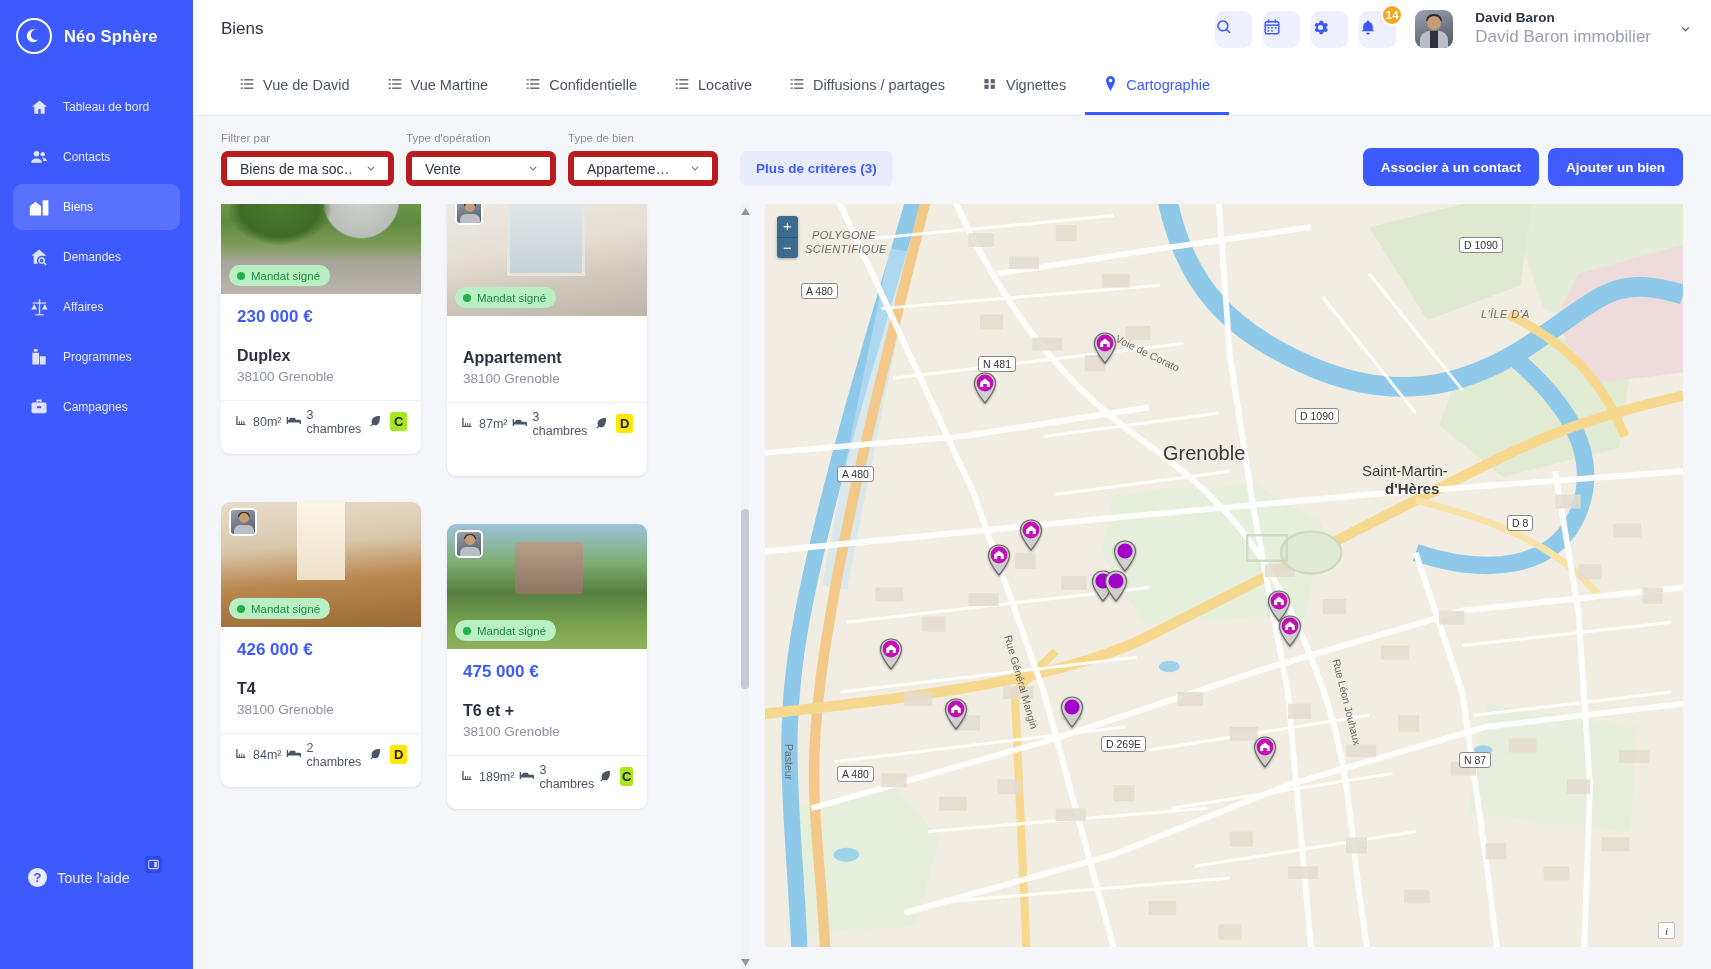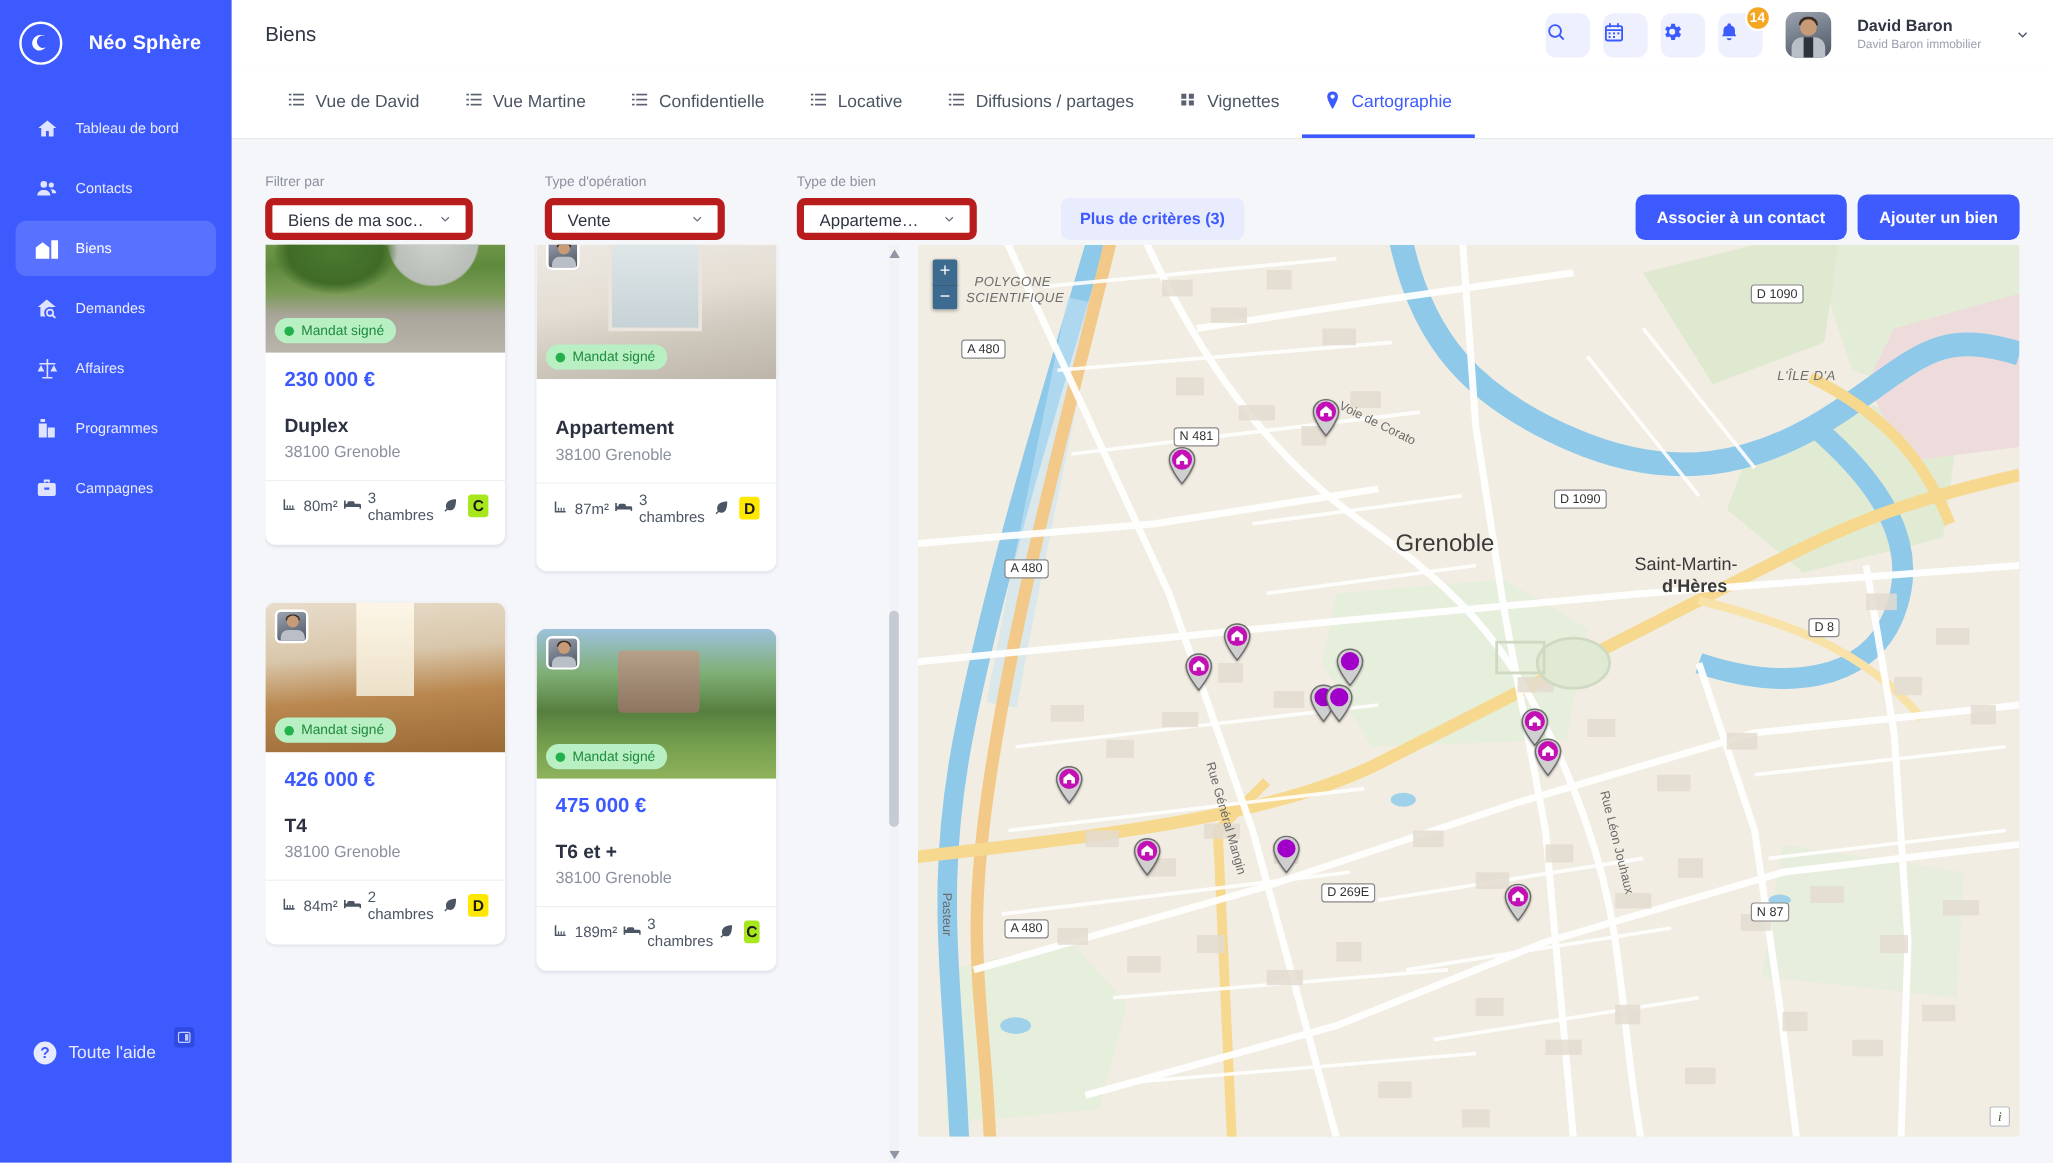--- a/index.html
+++ b/index.html
@@ -11,21 +11,21 @@
   }
   .app { display: flex; width: 1711px; height: 969px; }
 
   
   .sidebar {
     width: 193px; min-width: 193px; height: 969px;
     background: #3d5afe;
     display: flex; flex-direction: column;
     position: relative;
   }
-  .brand { display: flex; align-items: center; gap: 22px; padding: 14px 0 0 16px; height: 58px; }
+  .brand { display: flex; align-items: center; gap: 12px; padding: 14px 0 0 16px; height: 58px; }
   .brand-logo {
     width: 36px; height: 36px; border-radius: 50%;
     border: 2.5px solid #ffffff;
     display: flex; align-items: center; justify-content: center;
     position: relative; flex: none;
   }
   .brand-logo svg { display:block; }
   .brand-name { color: #fff; font-size: 16.5px; font-weight: bold; letter-spacing: .2px; }
 
   .nav { margin-top: 26px; display: flex; flex-direction: column; gap: 4px; }
@@ -81,40 +81,40 @@
     width: 38px; height: 38px; border-radius: 9px; margin-left: 8px;
     background: linear-gradient(160deg,#9aa3ae 0%,#6f7885 55%,#4f5662 100%);
     position: relative; overflow: hidden; flex: none;
   }
   .avatar .face { position:absolute; left:12px; top:6px; width:14px; height:14px; border-radius:50%; background:#c79a78; }
   .avatar .hair { position:absolute; left:11px; top:4px; width:16px; height:7px; border-radius:8px 8px 0 0; background:#3b2a1e; }
   .avatar .body { position:absolute; left:5px; top:21px; width:28px; height:20px; border-radius:9px 9px 0 0; background:#b9bec7; }
   .avatar .shirt { position:absolute; left:15px; top:21px; width:8px; height:18px; background:#2d333d; }
   .user-block { display: flex; flex-direction: column; justify-content: center; margin-left: 11px; }
   .user-name { font-size: 13.5px; font-weight: bold; color: #2f3542; line-height: 1.25; }
-  .user-org { font-size: 10px; color: #9aa0ad; line-height: 1.3; }
+  .user-org { font-size: 17px; color: #9aa0ad; line-height: 1.3; }
   .user-caret { margin-left: 16px; cursor: pointer; display:flex; }
   .user-caret svg { fill: #4a5568; }
 
   
   .tabbar {
     background: #ffffff; height: 58px; display: flex; align-items: stretch;
     padding: 0 28px; border-bottom: 1px solid #e6e8ef; flex: none;
   }
   .tab {
     display: flex; align-items: center; gap: 9px; padding: 0 19px;
     font-size: 14.5px; color: #4b5563; cursor: pointer; border-bottom: 3px solid transparent;
     white-space: nowrap;
   }
   .tab svg { fill: #5b6170; flex: none; }
   .tab.active { color: #3d5afe; border-bottom-color: #3d5afe; }
   .tab.active svg { fill: #3d5afe; }
 
   
-  .filterbar { height: 88px; display: flex; align-items: flex-end; padding: 0 28px 4px 28px; flex: none; gap: 48px; }
+  .filterbar { height: 88px; display: flex; align-items: flex-end; padding: 0 28px 18px 28px; flex: none; }
   .filter-group { display: flex; flex-direction: column; margin-right: 12px; }
   .filter-label { font-size: 11.5px; color: #8a909d; margin-bottom: 7px; }
   .select {
     height: 35px; min-width: 150px; background: #fff; border: 6px solid #b91c1c; border-radius: 7px;
     display: flex; align-items: center; padding: 0 10px 0 13px; cursor: pointer;
   }
   .select .sel-val { font-size: 14px; color: #2f3542; white-space: nowrap; overflow: hidden; }
   .select .sel-caret { margin-left: auto; padding-left: 10px; display:flex; }
   .select .sel-caret svg { fill: #6b7280; }
   #f-filtrer { width: 173px; }

